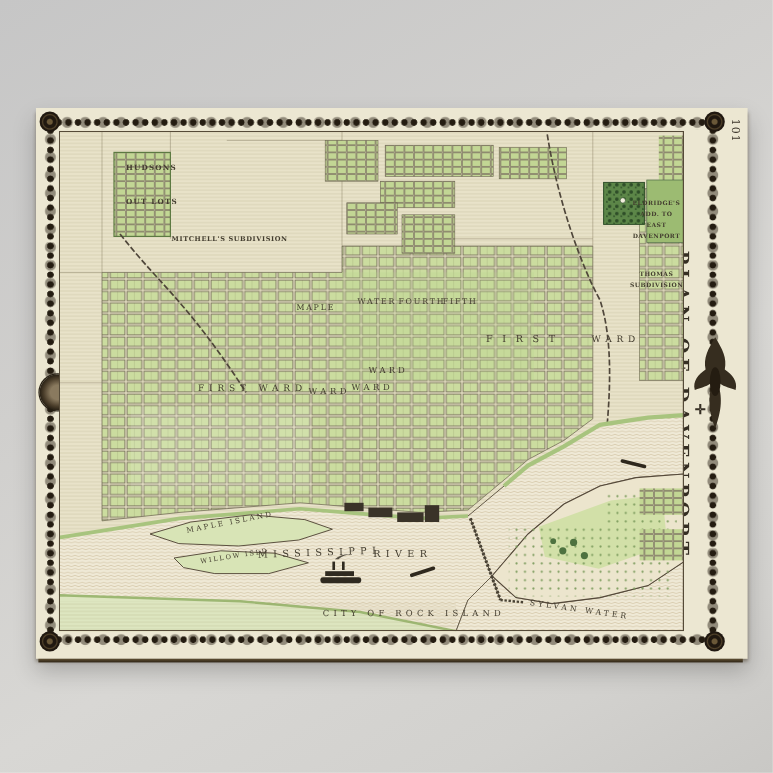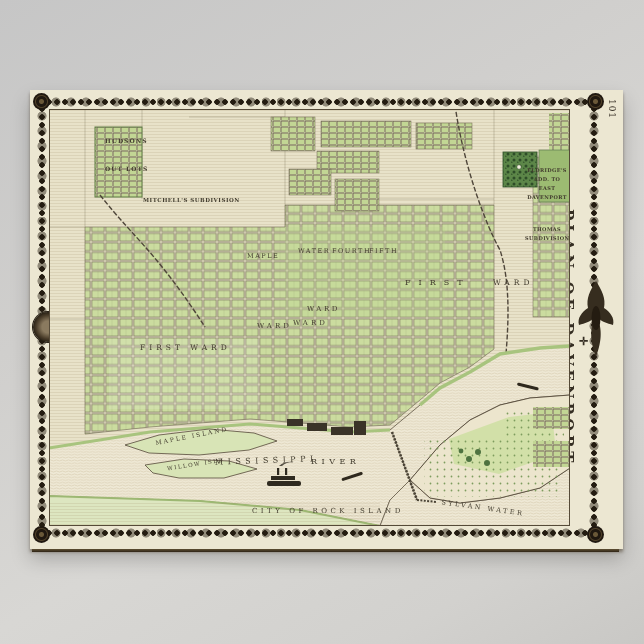--- a/index.html
+++ b/index.html
@@ -49,37 +49,37 @@
     transform:rotate(90deg);transform-origin:center;letter-spacing:1px;}
   
   .map{position:absolute;left:19px;top:19px;width:521px;height:417px;overflow:hidden;}
   .map svg{position:absolute;left:0;top:0;}
   .lbl{position:absolute;color:#433d2f;white-space:nowrap;line-height:1;
     font-family:"DejaVu Serif",serif;}
   .lbl.block{text-align:center;line-height:9px;}
   .l-hudsons{left:56px;top:29px;font-size:6px;letter-spacing:1px;font-weight:bold;}
   .l-outlots{left:56px;top:57px;font-size:6px;letter-spacing:1px;font-weight:bold;}
   .l-mitchells{left:94px;top:89px;font-size:5.5px;letter-spacing:.5px;font-weight:bold;}
-  .l-first{left:91px;top:211px;font-size:7.5px;letter-spacing:4px;margin-top:24px;}
+  .l-first{left:116px;top:211px;font-size:7.5px;letter-spacing:4px;}
   .l-warda{left:208px;top:214px;font-size:7px;letter-spacing:3px;}
   .l-wardb{left:244px;top:211px;font-size:7px;letter-spacing:3px;}
   .l-wardd{left:258px;top:197px;font-size:7px;letter-spacing:2.5px;}
   .l-second{left:198px;top:144px;font-size:6.5px;letter-spacing:1.5px;}
   .l-third{left:249px;top:139px;font-size:6.5px;letter-spacing:1.5px;}
   .l-fourth{left:283px;top:139px;font-size:6.5px;letter-spacing:1.5px;text-align:center;}
   .l-fifth{left:320px;top:139px;font-size:6.5px;letter-spacing:1.5px;}
   .l-sixth{left:356px;top:170px;font-size:8px;letter-spacing:8px;}
   .l-wardc{left:444px;top:170px;font-size:7.5px;letter-spacing:4px;}
   .l-eldridges{left:476px;top:57px;width:44px;font-size:5px;letter-spacing:.4px;font-weight:bold;}
   .l-thomas{left:476px;top:116px;width:44px;font-size:5px;letter-spacing:.4px;font-weight:bold;}
   .l-maple{left:106px;top:324px;font-size:6px;letter-spacing:2px;transform:rotate(-11deg);}
   .l-willow{left:118px;top:353px;font-size:5.5px;letter-spacing:1.5px;transform:rotate(-9deg);}
   .l-missi{left:166px;top:348px;font-size:8px;letter-spacing:4.5px;transform:rotate(-2deg);}
   .l-river{left:262px;top:349px;font-size:8px;letter-spacing:4.5px;}
-  .l-rockisland{left:203px;top:399px;font-size:7px;letter-spacing:3.5px;}
+  .l-rockisland{left:220px;top:399px;font-size:7px;letter-spacing:3.5px;}
   .l-sylvan{left:392px;top:396px;font-size:6.5px;letter-spacing:2.5px;transform:rotate(8deg);}
 </style>
 </head>
 <body>
 
 <div class="stage">
   <div class="poster">
 
     <div class="chain">
       <div class="cs cs-t"></div>

